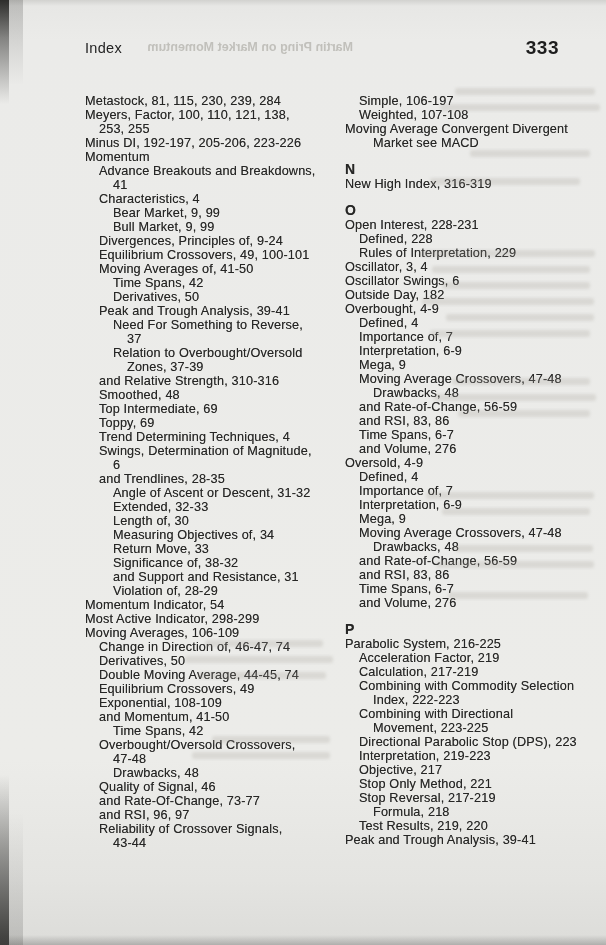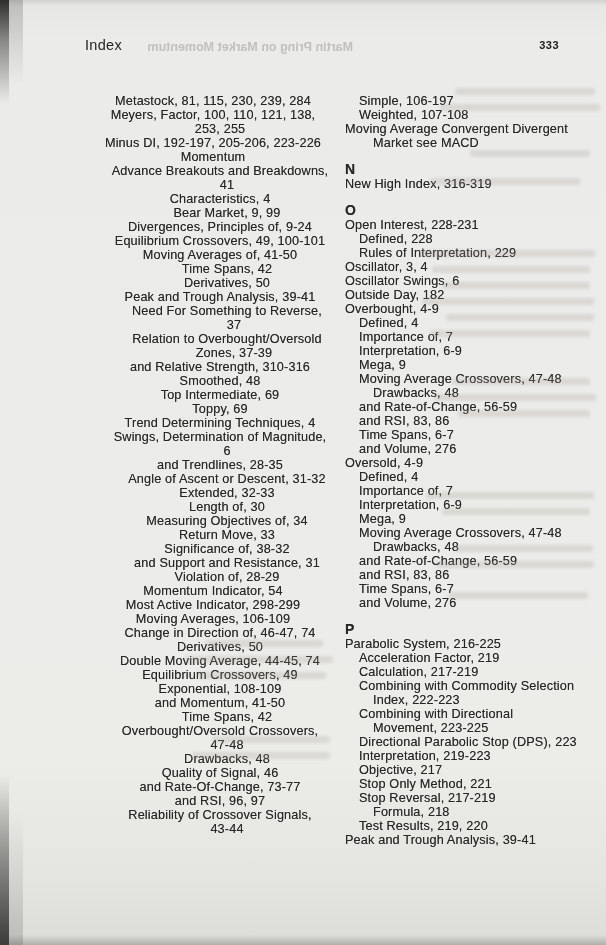--- a/index.html
+++ b/index.html
@@ -27,31 +27,31 @@
   }
   .edge-bottom{
     position:absolute;left:0;bottom:0;width:100%;height:10px;
     background:linear-gradient(0deg, rgba(70,70,68,0.30), rgba(70,70,68,0));
   }
   .header{
     position:absolute;top:37px;left:85px;right:47px;
     display:flex;justify-content:space-between;align-items:center;
   }
   .htitle{font-size:14.5px;color:#242424;letter-spacing:0.3px;}
-  .hnum{font-size:11px;font-weight:bold;color:#1d1d1d;letter-spacing:0.5px;}
+  .hnum{font-size:19px;font-weight:bold;color:#1d1d1d;letter-spacing:0.5px;}
   .bleed-top{
     position:absolute;top:40px;left:118px;width:235px;
     transform:scaleX(-1);
     font-size:12.5px;font-weight:bold;
     color:rgba(158,156,149,0.55);
     filter:blur(0.7px);
     white-space:nowrap;overflow:hidden;
   }
   .col{position:absolute;top:94px;}
-  .col-left{left:85px;width:256px;text-align:center;}
+  .col-left{left:85px;width:256px;}
   .col-right{left:337px;width:266px;margin-left:8px;}
   .line{
     font-size:12.7px;line-height:14px;
     color:#262625;
     letter-spacing:0.15px;
     white-space:nowrap;
     text-shadow:0 0 0.5px rgba(38,38,37,0.55);
   }
   .lvl0{padding-left:0;}
   .lvl1{padding-left:14px;}
@@ -83,20 +83,21 @@
   <div id="col-left" class="col col-left">
       <div class="line lvl0">Metastock, 81, 115, 230, 239, 284</div>
       <div class="line lvl0">Meyers, Factor, 100, 110, 121, 138,</div>
       <div class="line lvl1">253, 255</div>
       <div class="line lvl0">Minus DI, 192-197, 205-206, 223-226</div>
       <div class="line lvl0">Momentum</div>
       <div class="line lvl1">Advance Breakouts and Breakdowns,</div>
       <div class="line lvl2">41</div>
       <div class="line lvl1">Characteristics, 4</div>
       <div class="line lvl2">Bear Market, 9, 99</div>
+      <div class="line lvl2">Bull Market, 9, 99</div>
       <div class="line lvl1">Divergences, Principles of, 9-24</div>
       <div class="line lvl1">Equilibrium Crossovers, 49, 100-101</div>
       <div class="line lvl1">Moving Averages of, 41-50</div>
       <div class="line lvl2">Time Spans, 42</div>
       <div class="line lvl2">Derivatives, 50</div>
       <div class="line lvl1">Peak and Trough Analysis, 39-41</div>
       <div class="line lvl2">Need For Something to Reverse,</div>
       <div class="line lvl3">37</div>
       <div class="line lvl2">Relation to Overbought/Oversold</div>
       <div class="line lvl3">Zones, 37-39</div>

